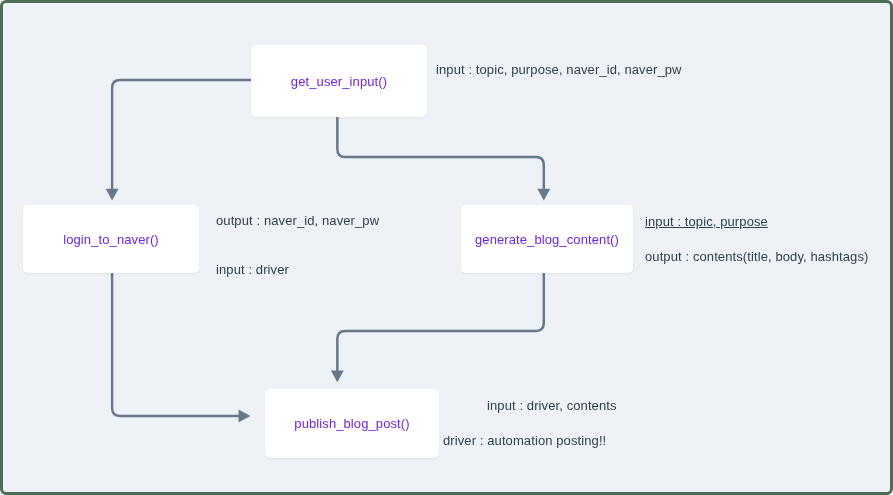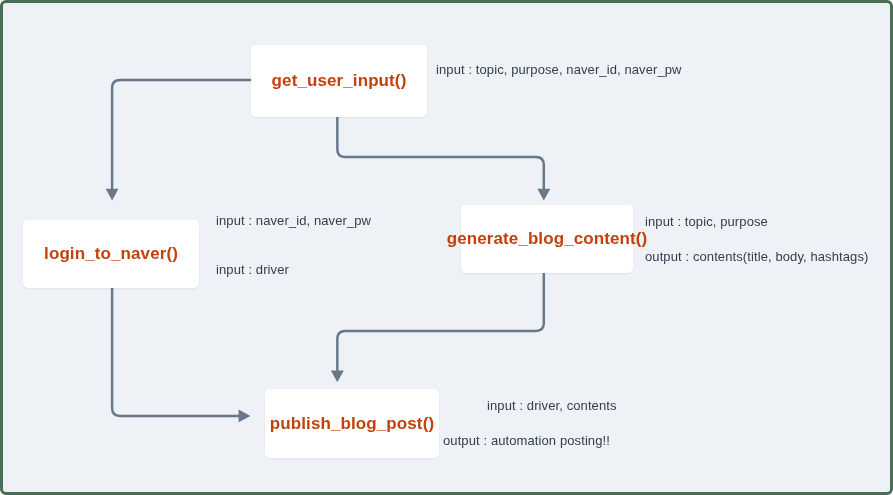--- a/index.html
+++ b/index.html
@@ -25,41 +25,40 @@
     height: 100%;
   }
   .node {
     position: absolute;
     background: #ffffff;
     border-radius: 5px;
     box-shadow: 0 1px 2px rgba(45,58,74,0.08);
     display: flex;
     align-items: center;
     justify-content: center;
-    color: #c2410c;
-    font-size: 17px;
+    color: #6d28d9;
+    font-size: 13px;
     letter-spacing: 0.1px;
-    font-weight: bold;
   }
   .node-get-user-input     { left: 248px; top: 42px;  width: 176px; height: 72px; }
-  .node-login-to-naver     { left: 20px;  top: 202px; width: 176px; height: 68px; margin-top: 15px; }
+  .node-login-to-naver     { left: 20px;  top: 202px; width: 176px; height: 68px; }
   .node-generate-content   { left: 458px; top: 202px; width: 172px; height: 68px; }
   .node-publish-blog-post  { left: 250px; top: 386px; width: 174px; height: 69px; margin-left: 12px; }
   .annotation {
     position: absolute;
     color: #33404f;
     font-size: 13px;
     line-height: 14px;
     white-space: nowrap;
     letter-spacing: 0.1px;
   }
   .ann-top-1    { left: 433px; top: 60px;  }
   .ann-left-1   { left: 213px; top: 211px; }
   .ann-left-2   { left: 213px; top: 246px; margin-top: 14px; }
-  .ann-right-1  { left: 642px; top: 212px; }
+  .ann-right-1  { left: 642px; top: 212px; text-decoration: underline; }
   .ann-right-2  { left: 642px; top: 247px; }
   .ann-bottom-1 { left: 440px; top: 396px; padding-left: 44px; }
   .ann-bottom-2 { left: 440px; top: 431px; }
   .connector-path {
     fill: none;
     stroke: #67788b;
     stroke-width: 2.5;
     stroke-linecap: round;
   }
   .arrowhead { fill: #67788b; stroke: none; }
@@ -103,22 +102,22 @@
   <div class="node node-generate-content">
     <span>generate_blog_content()</span>
   </div>
 
   <div class="node node-publish-blog-post">
     <span>publish_blog_post()</span>
   </div>
 
   <div class="annotation ann-top-1">input : topic, purpose, naver_id, naver_pw</div>
 
-  <div class="annotation ann-left-1">input : naver_id, naver_pw</div>
+  <div class="annotation ann-left-1">output : naver_id, naver_pw</div>
   <div class="annotation ann-left-2">input : driver</div>
 
   <div class="annotation ann-right-1">input : topic, purpose</div>
   <div class="annotation ann-right-2">output : contents(title, body, hashtags)</div>
 
   <div class="annotation ann-bottom-1">input : driver, contents</div>
-  <div class="annotation ann-bottom-2">output : automation posting!!</div>
+  <div class="annotation ann-bottom-2">driver : automation posting!!</div>
 
 </div>
 
 </body></html>

